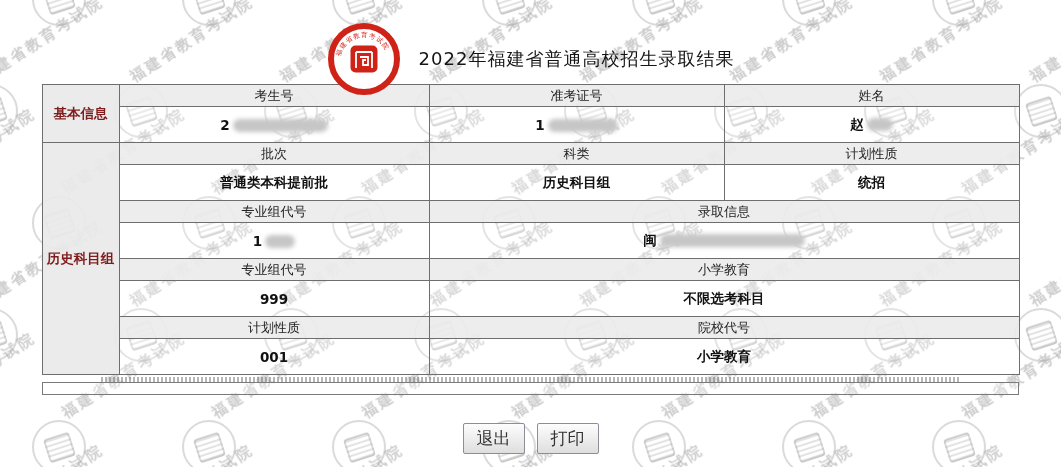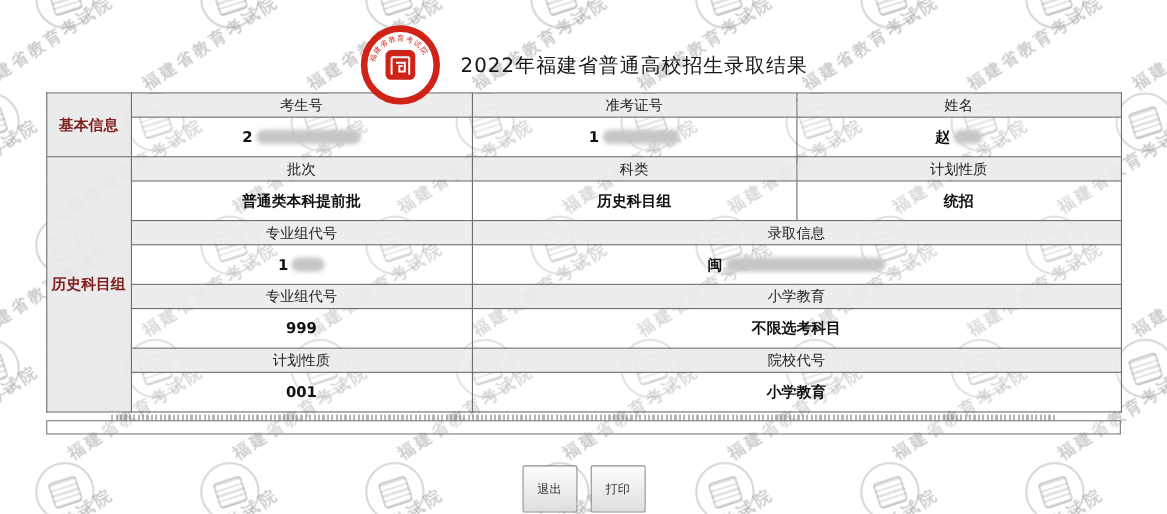--- a/index.html
+++ b/index.html
@@ -39,21 +39,21 @@
   .security{position:relative;width:977px;margin:7px auto 0;}
   .strip-box{height:11px;border:1px solid #7a7a7a;background:rgba(255,255,255,.3);}
   .strip-text{
     position:absolute;top:-5px;left:6%;width:88%;height:5px;
     background:repeating-linear-gradient(90deg, rgba(120,120,120,.55) 0 2px, transparent 2px 4px);
     filter:blur(.5px);
   }
   
   .btns{display:flex;justify-content:center;gap:12px;margin-top:28px;}
   .btns button{
-    font-family:inherit;font-size:11px;padding:13px 13px;border:1px solid #8d8d99;border-radius:2px;
+    font-family:inherit;font-size:17px;padding:3px 13px;border:1px solid #8d8d99;border-radius:2px;
     background:linear-gradient(#fdfdfd,#dedede);color:#333;cursor:pointer;
   }
 </style>
 </head>
 <body>
 
 <div id="watermark">
     <div class="wm-seal" style="left: 32px; top: -28px;"></div>
     <div class="wm-text" style="left: -30px; top: 30px;">福建省教育考试院</div>
     <div class="wm-seal" style="left: 182px; top: -28px;"></div>

